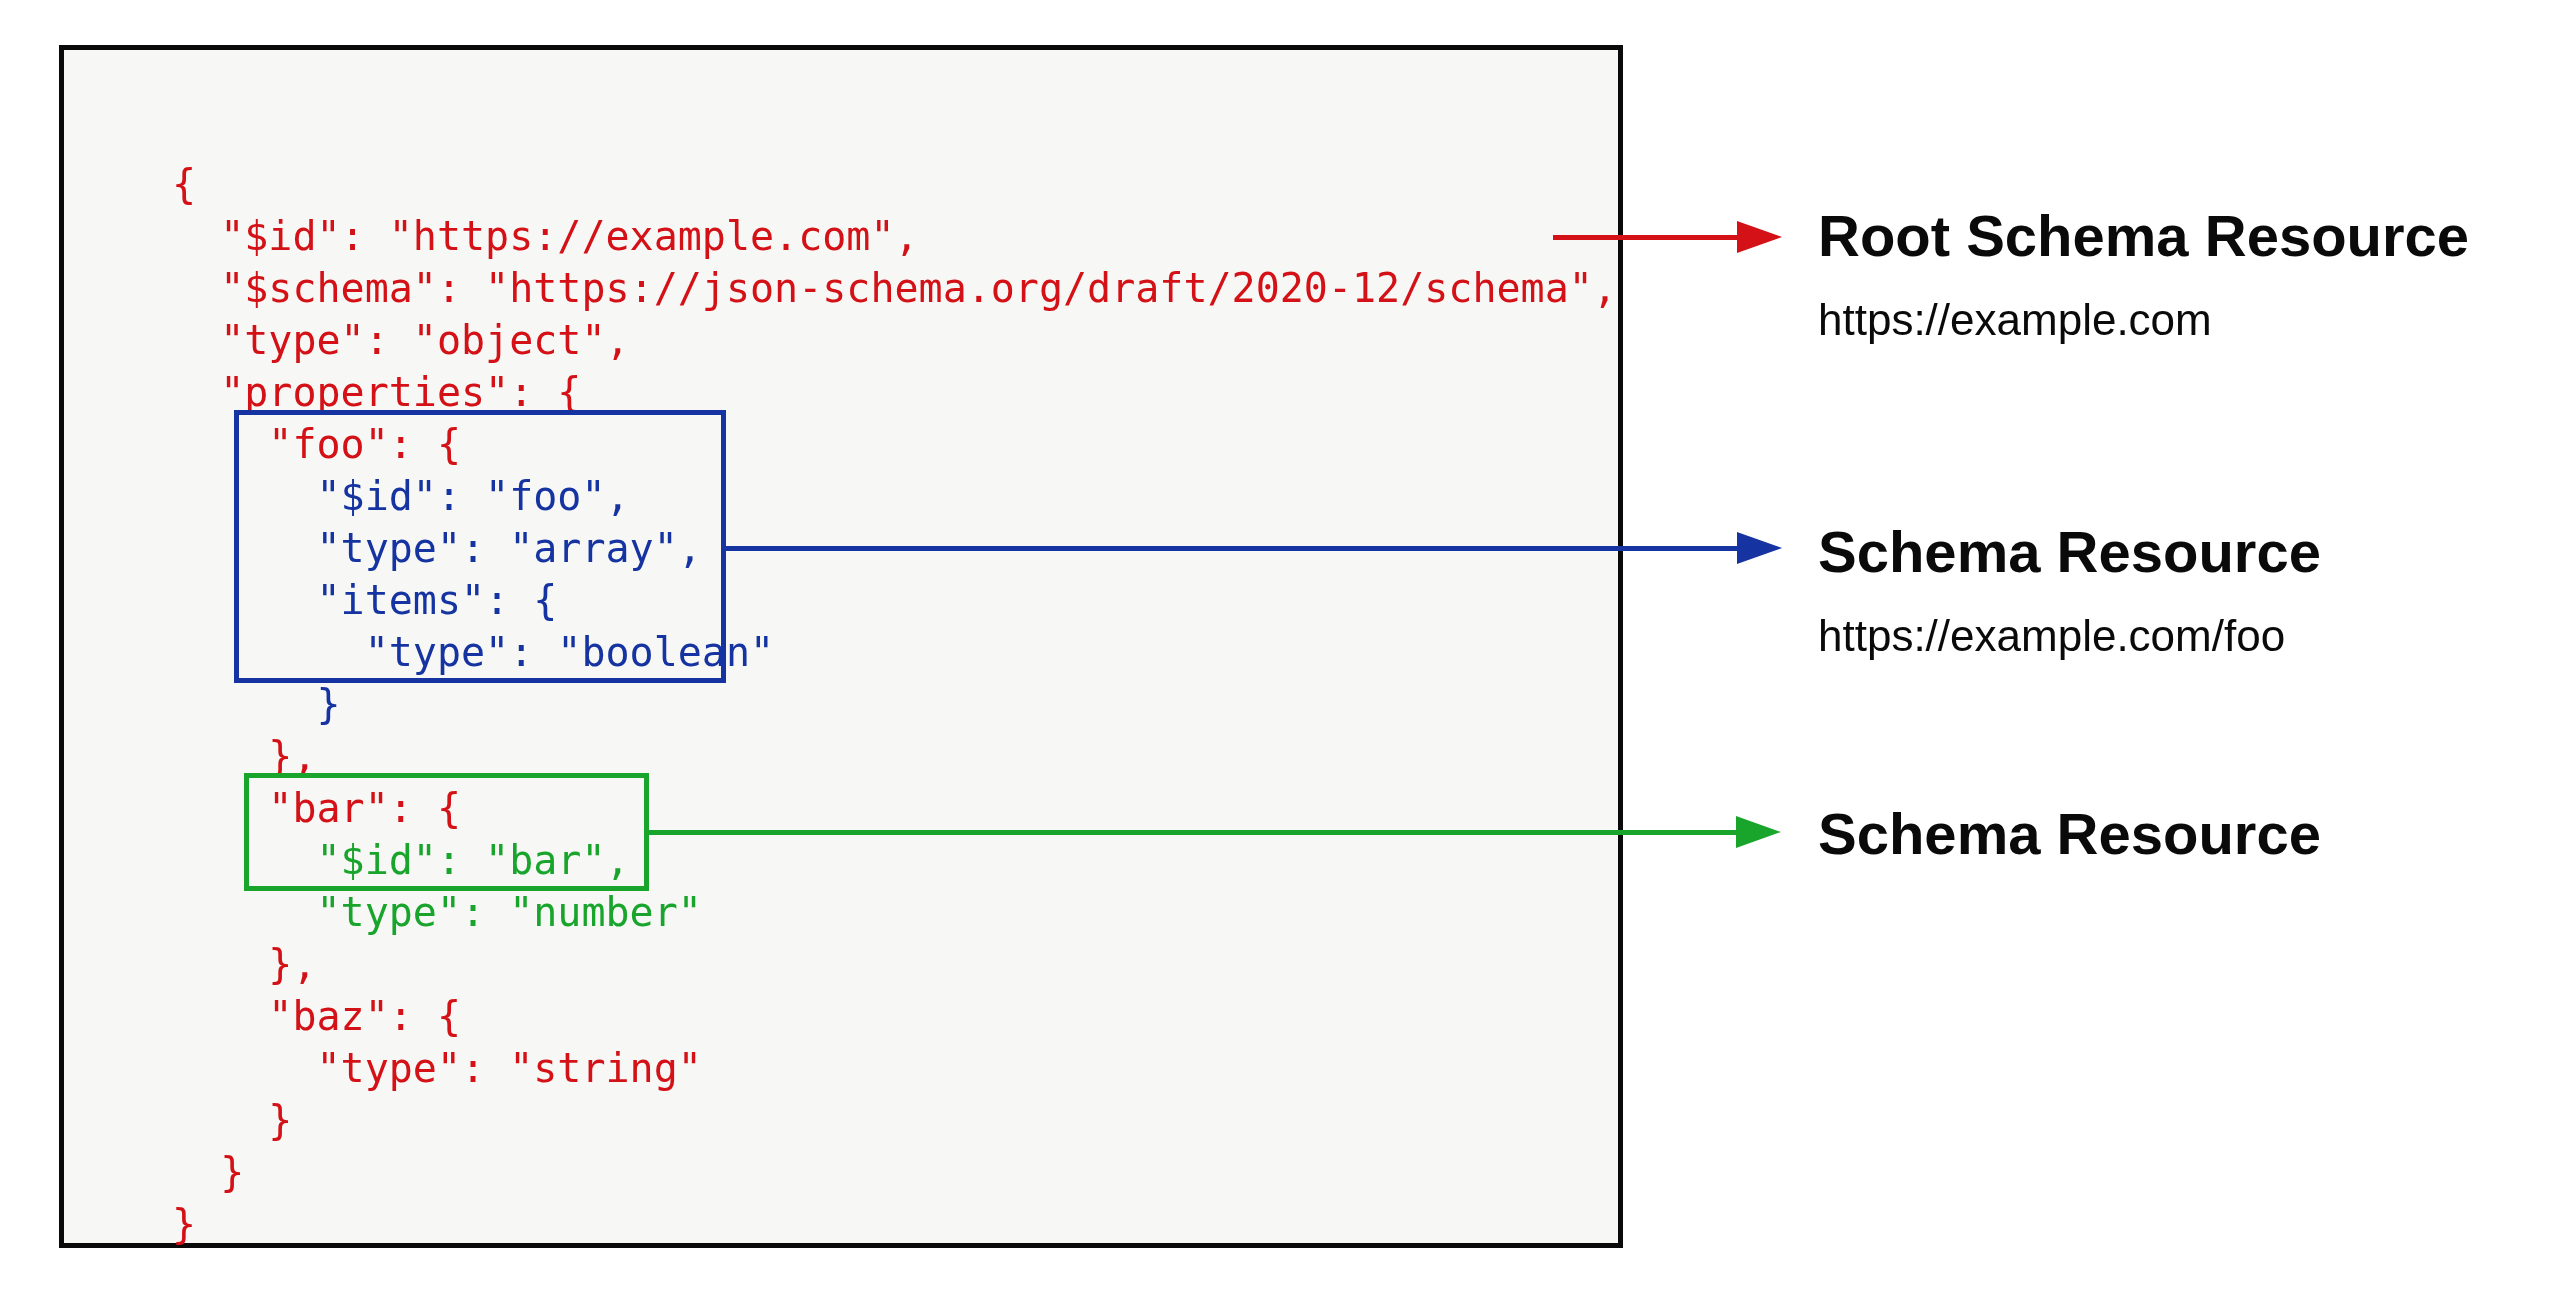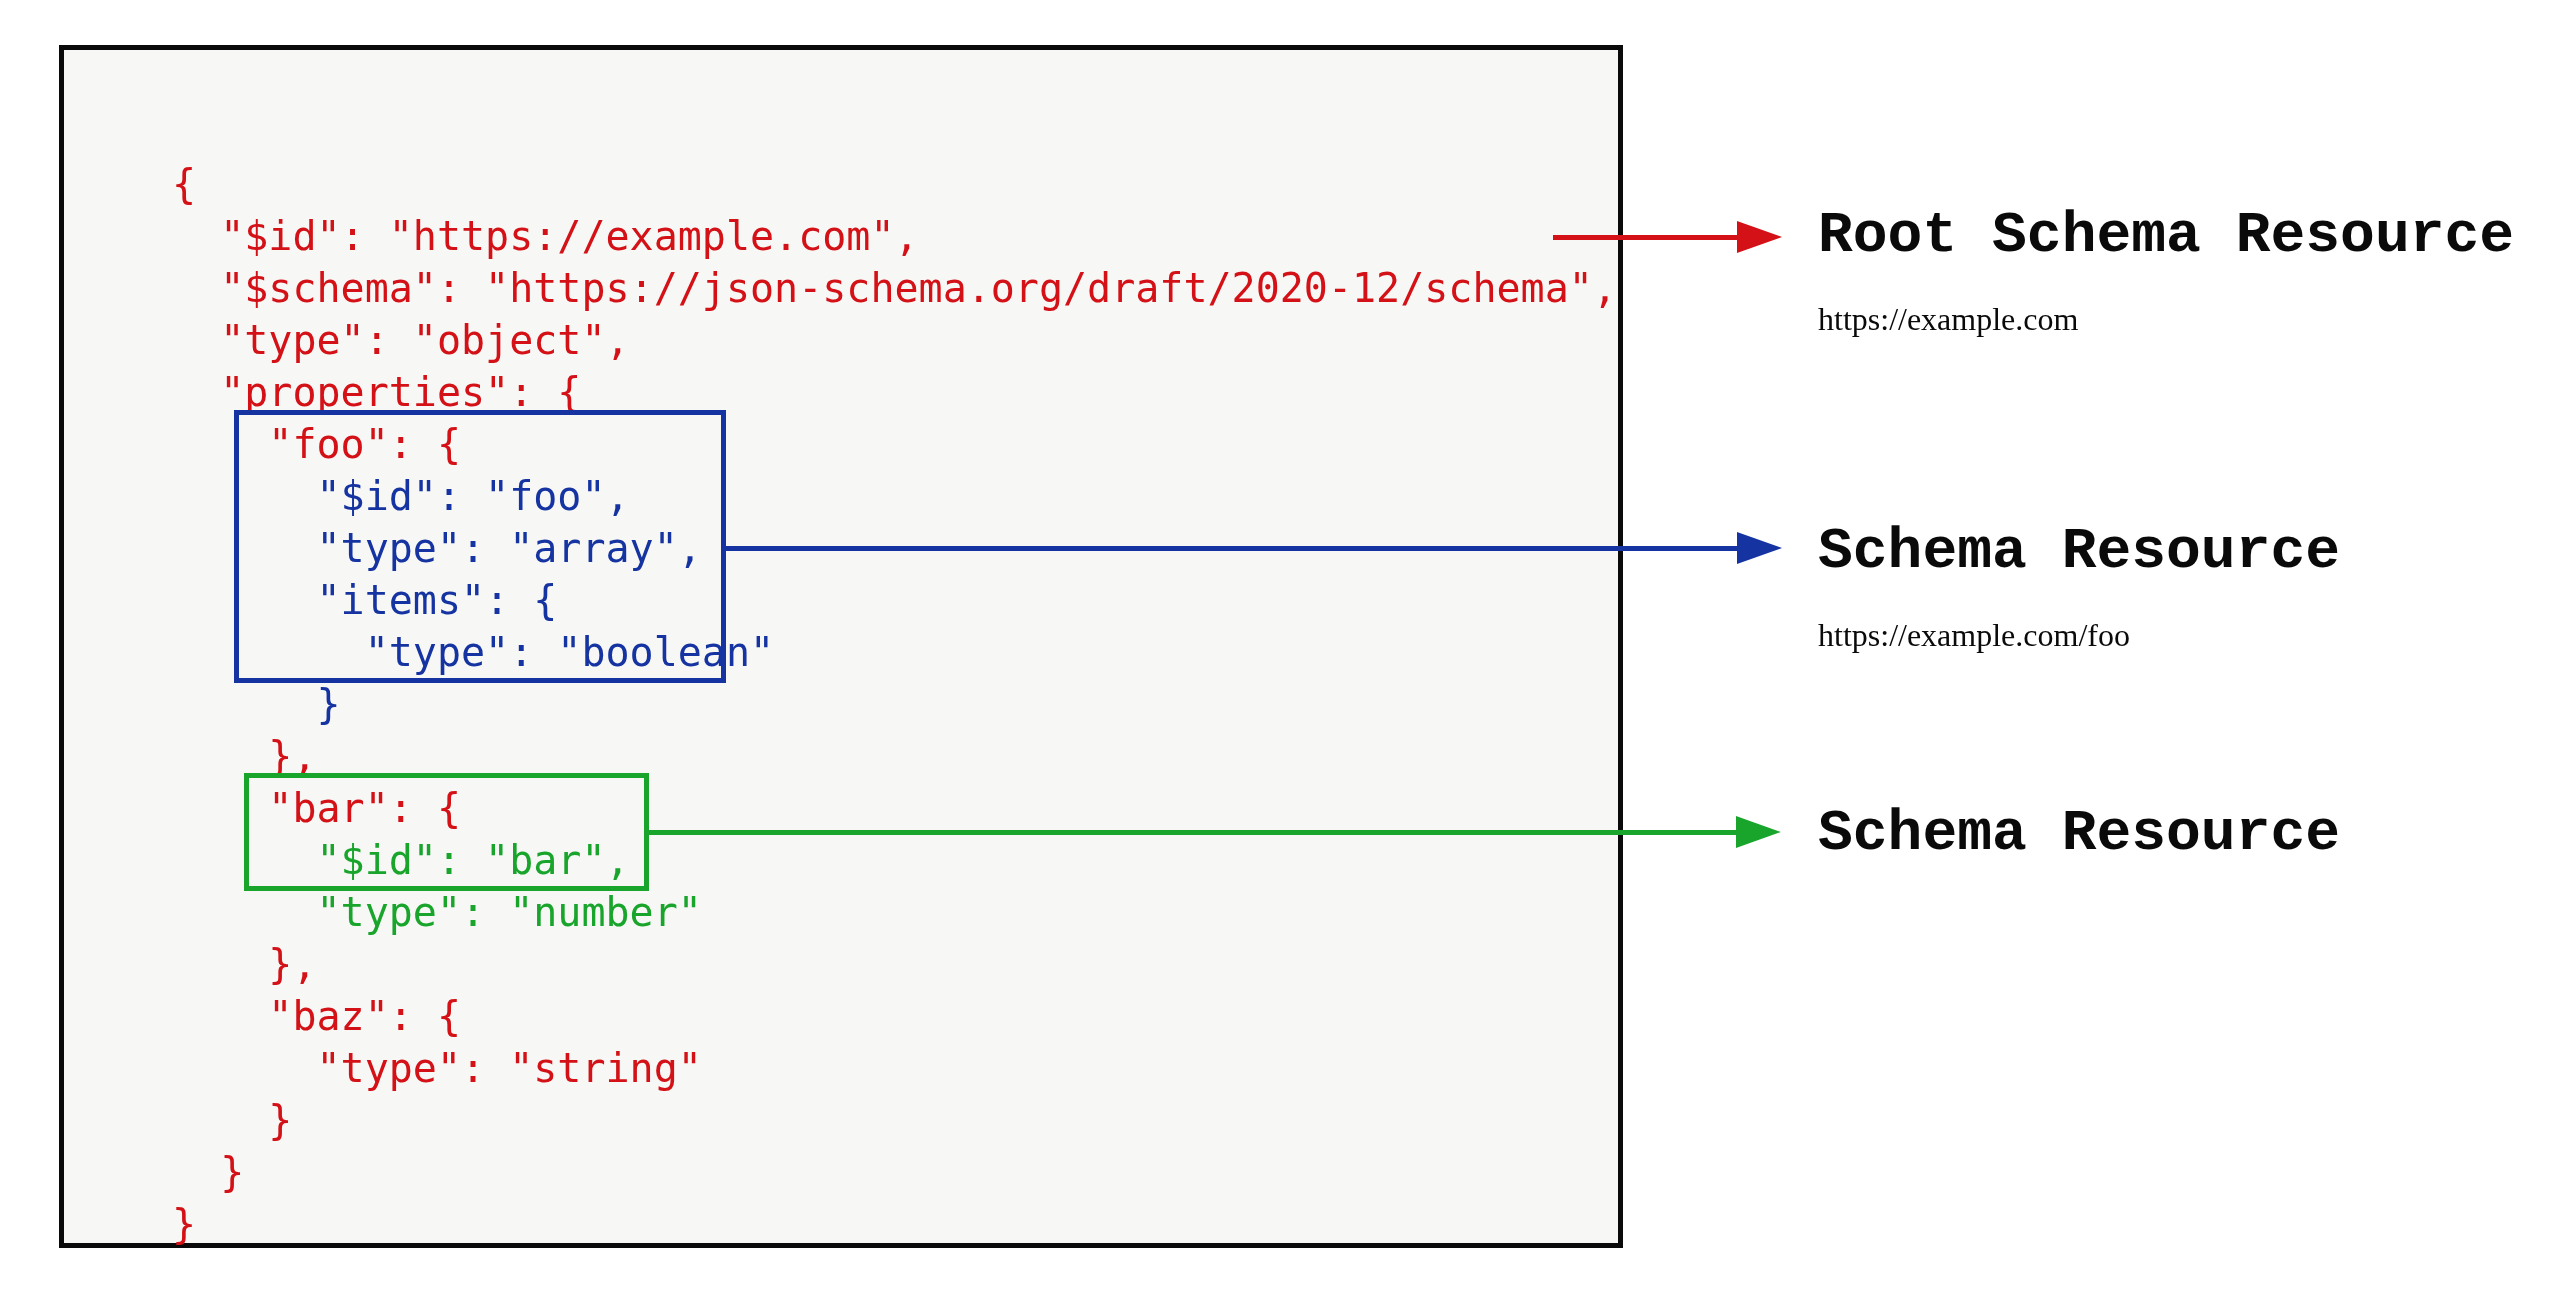--- a/index.html
+++ b/index.html
@@ -76,30 +76,30 @@
   .arrow.foo .shaft { width: 1011px; }
   .arrow.foo .head  { left: 1011px; }
 
   .arrow.bar { left: 649px; top: 832px; }
   .arrow.bar .shaft { width: 1087px; }
   .arrow.bar .head  { left: 1087px; }
 
   
   .label { position: absolute; left: 1818px; z-index: 4; }
   .label .title {
-    font-family: Liberation Mono, monospace;
+    font-family: Liberation Sans, sans-serif;
     font-weight: bold;
     font-size: 58px;
     line-height: 58px;
     color: var(--label-text, #0a0a0a);
     white-space: nowrap;
   }
   .label .url {
-    font-family: Liberation Serif, serif;
-    font-size: 32px;
+    font-family: Liberation Sans, sans-serif;
+    font-size: 44px;
     line-height: 43px;
     color: var(--label-text, #0a0a0a);
     margin-top: 33px;
     white-space: nowrap;
   }
   .label.root { top: 207px; }
   .label.foo  { top: 523px; }
   .label.bar  { top: 805px; }
 </style>
 </head>

